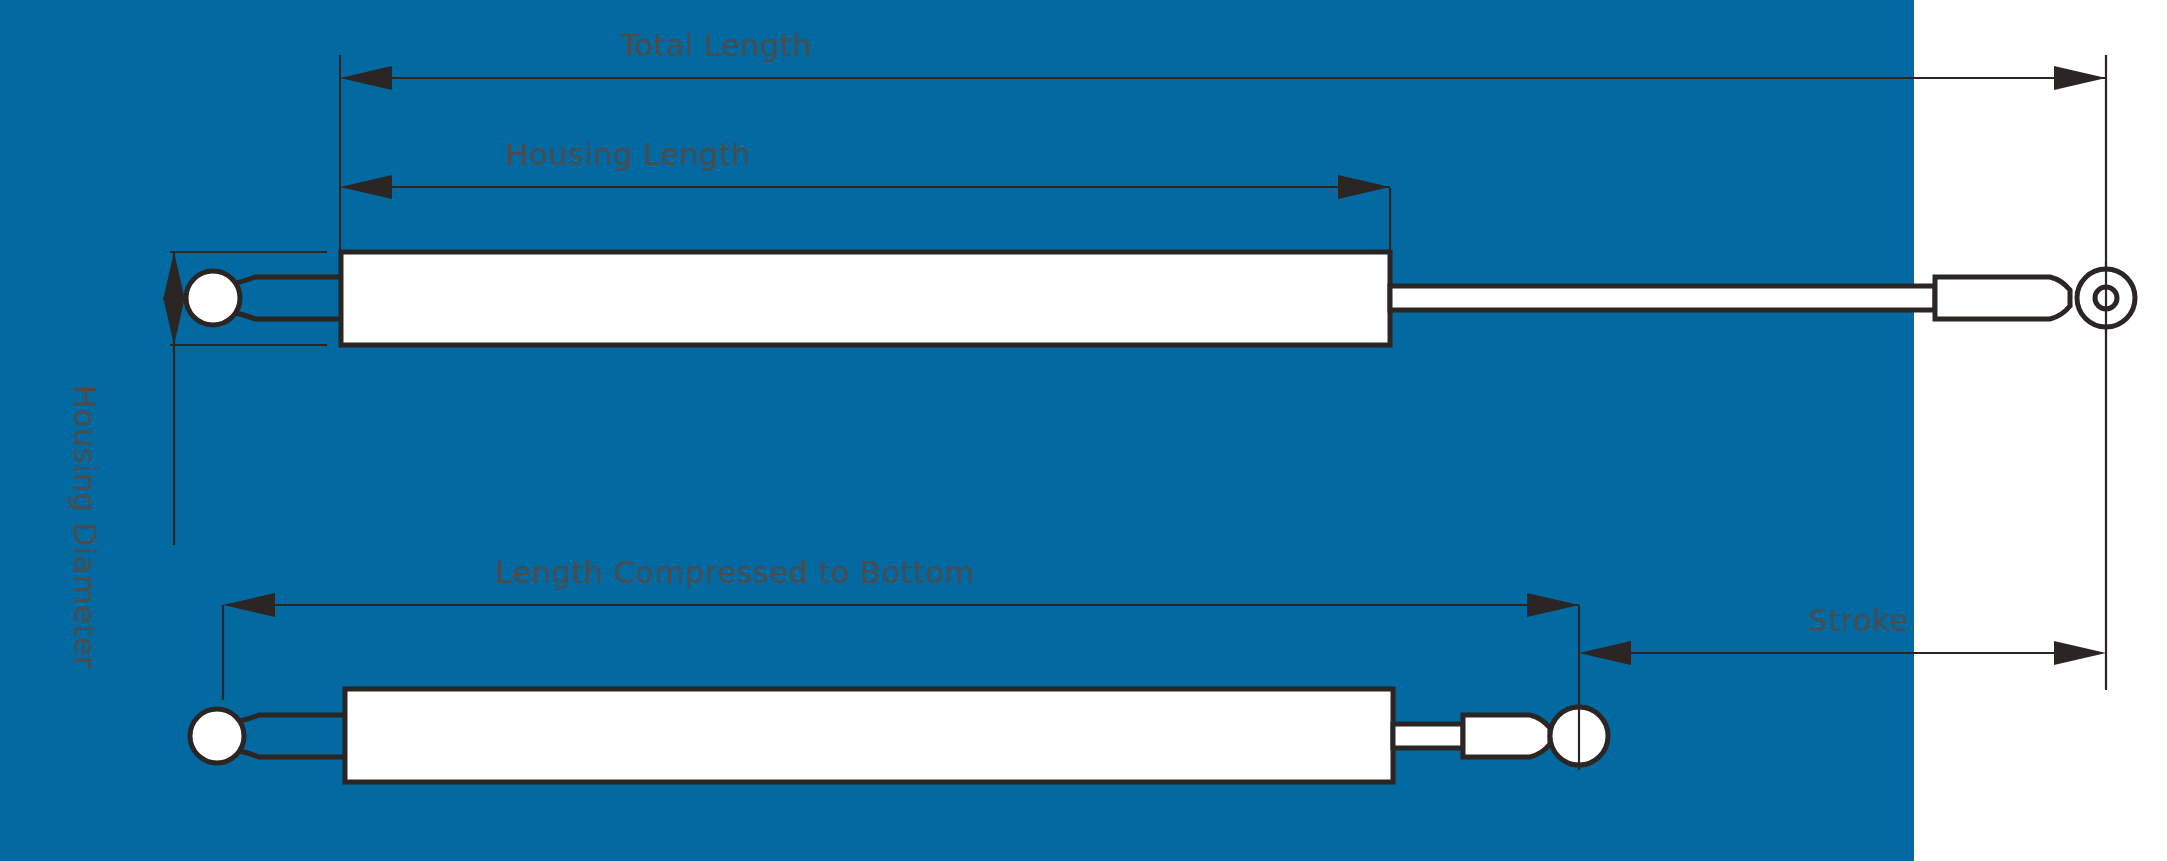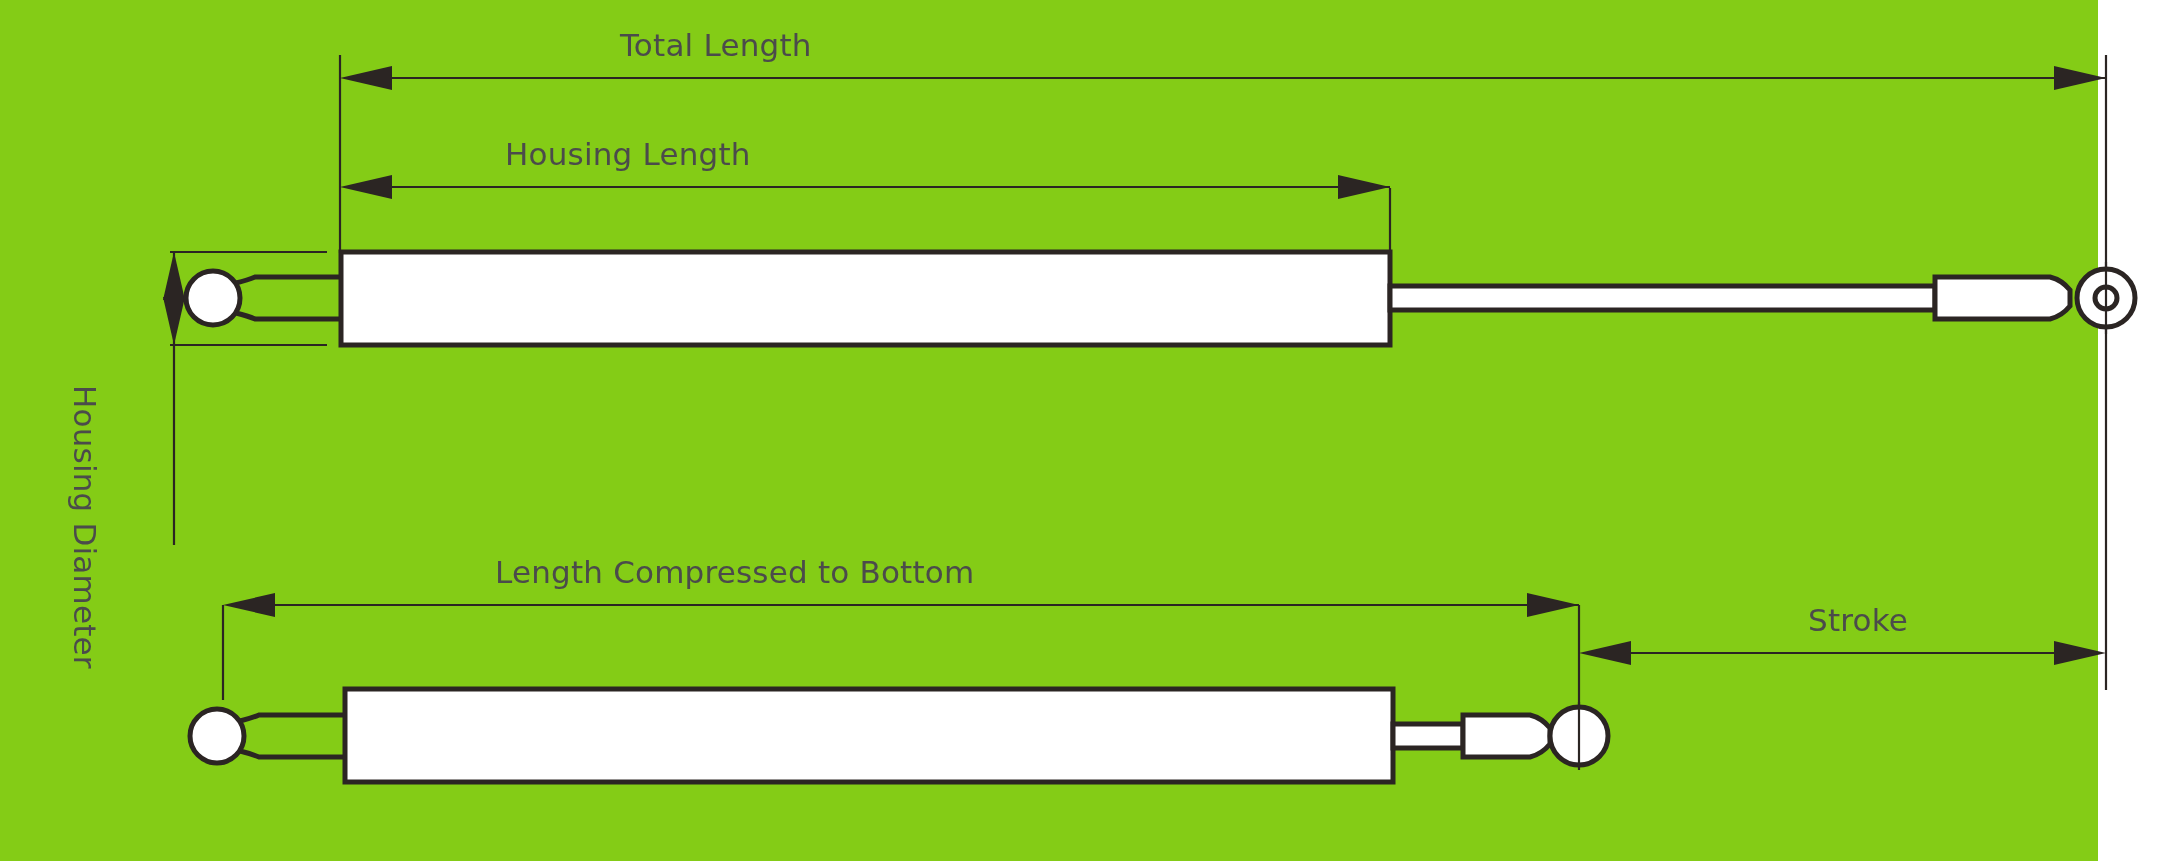--- a/index.html
+++ b/index.html
@@ -8,23 +8,23 @@
     background: #ffffff;
   }
   body {
     width: 2167px;
     height: 861px;
     font-family: "DejaVu Sans", "Liberation Sans", sans-serif;
     overflow: hidden;
   }
   #diagram-root {
     position: relative;
-    width: 2098px;
+    width: 1914px;
     height: 861px;
-    background: #84cc16;
+    background: #0369a1;
   }
   svg#gas-spring-svg {
     display: block;
     width: 2167px;
     height: 861px;
   }
   .dim-label {
     font-family: "DejaVu Sans", "Liberation Sans", sans-serif;
     font-size: 31px;
     font-weight: 400;

